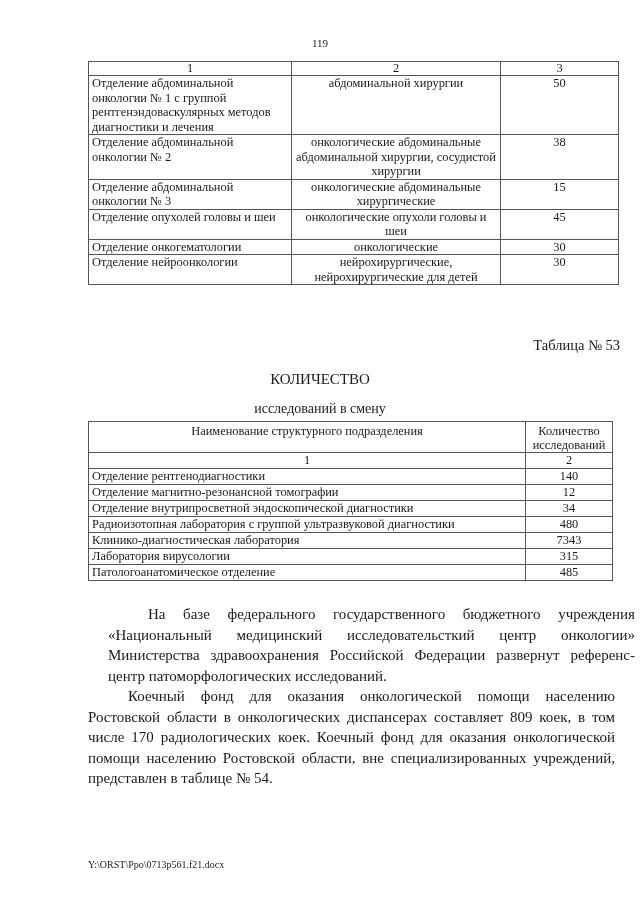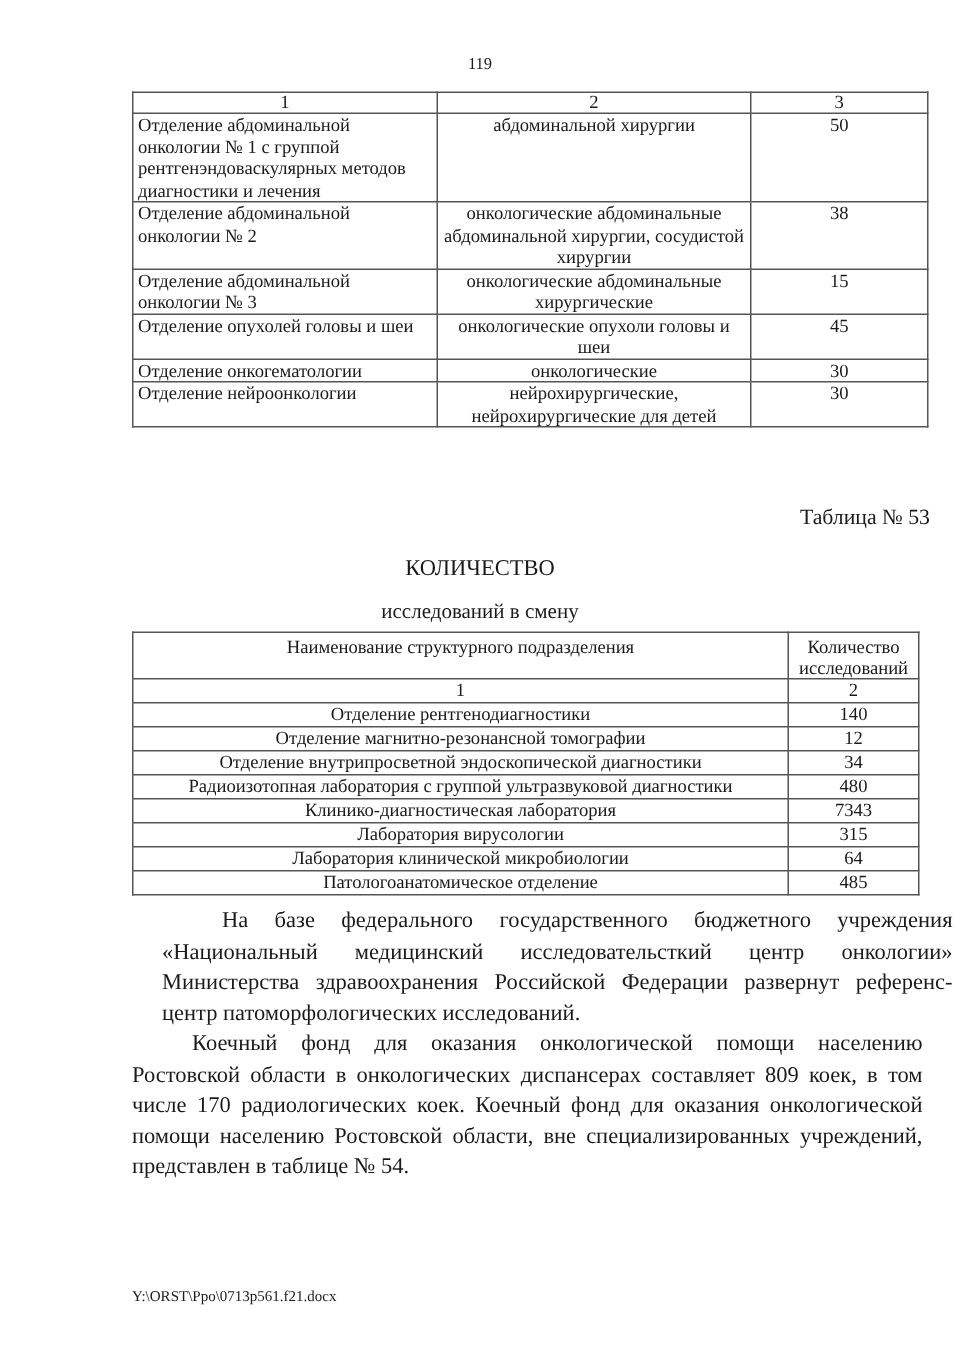--- a/index.html
+++ b/index.html
@@ -12,21 +12,21 @@
   #t1 td.c1 { width:196px; text-align:left; }
   #t1 td.c2 { width:202px; text-align:center; }
   #t1 td.c3 { text-align:center; }
   #t1 tr.hdr td { line-height:13px; }
   .tcap { position:absolute; right:20px; top:337px; font-size:14.5px; }
   .ttitle { position:absolute; left:0; width:640px; text-align:center; }
   .ttitle.main { top:371px; font-size:15px; }
   .ttitle.sub { top:389px; font-size:14px;margin-top:12px; }
   #t2 { left:88px; top:421px; width:525px; font-size:12.4px; }
   #t2 td { line-height:15px; }
-  #t2 td.n { text-align:center; }
+  #t2 td.n { text-align:left; }
   #t2 td.v { width:80px; text-align:center; }
   #t2 tr.head td { line-height:14px; padding-top:2px; }
   .para { position:absolute; left:88px; width:527px; font-size:15px; line-height:20.5px; text-align:justify; }
   .para .ind { display:inline-block; width:40px; }
   #p1 { top:604px;margin-left:20px; }
   #p2 { top:686px; }
   .footer { position:absolute; left:88px; top:859px; font-size:10px; }
 </style>
 </head>
 <body>
@@ -105,24 +105,20 @@
   </tr>
   <tr>
     <td class="n">Клинико-диагностическая лаборатория</td>
     <td class="v">7343</td>
   </tr>
   <tr>
     <td class="n">Лаборатория вирусологии</td>
     <td class="v">315</td>
   </tr>
   <tr>
-    <td class="n">Лаборатория клинической микробиологии</td>
-    <td class="v">64</td>
-  </tr>
-  <tr>
     <td class="n">Патологоанатомическое отделение</td>
     <td class="v">485</td>
   </tr>
 </tbody>
   </table>
 
 <div class="para" id="p1"><span class="ind"></span><span>На базе федерального государственного бюджетного учреждения «Национальный медицинский исследовательсткий центр онкологии» Министерства здравоохранения Российской Федерации развернут референс-центр патоморфологических исследований.</span></div>
 <div class="para" id="p2"><span class="ind"></span><span>Коечный фонд для оказания онкологической помощи населению Ростовской области в онкологических диспансерах составляет 809 коек, в том числе 170 радиологических коек. Коечный фонд для оказания онкологической помощи населению Ростовской области, вне специализированных учреждений, представлен в таблице № 54.</span></div>
 
 <div class="footer">Y:\ORST\Ppo\0713p561.f21.docx</div>

